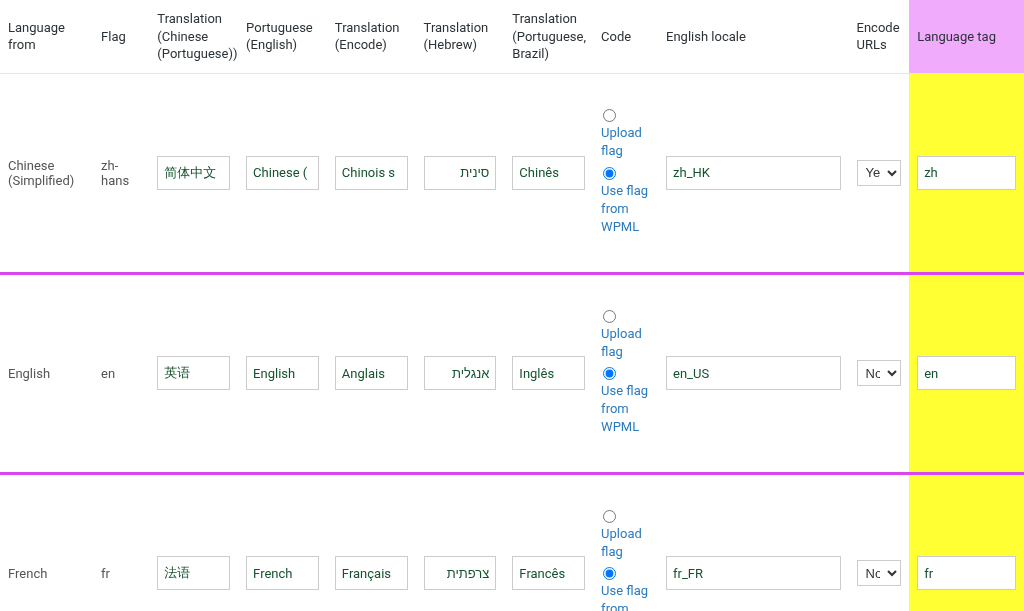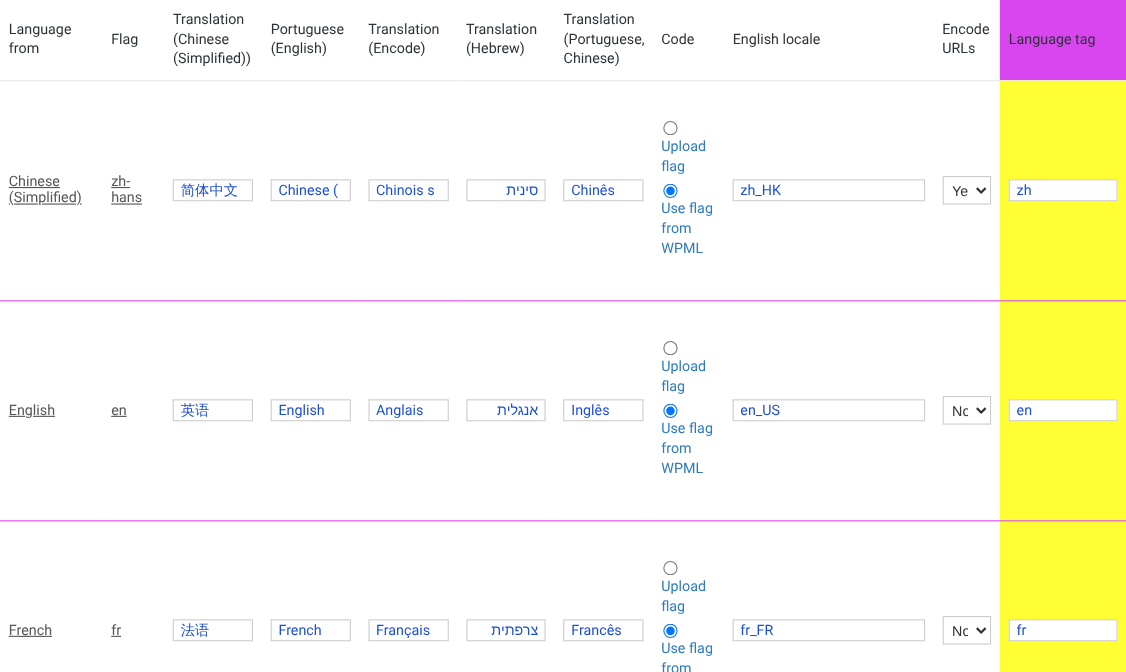--- a/index.html
+++ b/index.html
@@ -24,44 +24,44 @@
     border-bottom: 1px solid #e5e5e5;
     vertical-align: middle;
     font-size: 13px;
     line-height: 1.35;
   }
   tbody td {
     padding: 10px 8px;
     vertical-align: middle;
     color: #555;
     font-size: 13px;
-    border-bottom: 1px solid #d946ef;
+    border-bottom: 3px solid #d946ef;
   }
   tbody tr td { height: 200px; }
   input[type="text"] {
     width: 100%;
     padding: 4px 6px;
     font-size: 13px;
     border: 1px solid #ccc;
     background: #fff;
-    color: #1d4ed8;
-    height: 20px;
+    color: #14532d;
+    height: 34px;
     font-family: inherit;
   }
   select {
     width: 100%;
     height: 26px;
     font-size: 13px;
     border: 1px solid #ccc;
     background: #fff;
     color: #333;
     padding: 2px 4px;
   }
   .highlight-col {
-    background: #d946ef;
+    background: #f0abfc;
   }
   .highlight-body {
     background: #ffff33;
   }
   .flag-cell {
     color: #2c7bbf;
     line-height: 1.4;
   }
   .flag-option {
     display: block;
@@ -71,21 +71,20 @@
     display: block;
     margin: 0 0 2px 2px;
   }
   .flag-option .label {
     display: block;
     color: #2c7bbf;
     word-wrap: break-word;
   }
   .lang-name, .lang-code {
     color: #555;
-    text-decoration: underline;
   }
   
   col.c-name   { width: 86px; }
   col.c-code   { width: 52px; }
   col.c-tr     { width: 82px; }
   col.c-flag   { width: 60px; }
   col.c-locale { width: 176px; }
   col.c-encode { width: 56px; }
   col.c-tag    { width: 106px; }
 </style>
@@ -103,25 +102,25 @@
     <col class="c-tr">
     <col class="c-flag">
     <col class="c-locale">
     <col class="c-encode">
     <col class="c-tag">
   </colgroup>
   <thead>
     <tr>
       <th>Language from</th>
       <th>Flag</th>
-      <th>Translation (Chinese (Simplified))</th>
+      <th>Translation (Chinese (Portuguese))</th>
       <th>Portuguese (English)</th>
       <th>Translation (Encode)</th>
       <th>Translation (Hebrew)</th>
-      <th>Translation (Portuguese, Chinese)</th>
+      <th>Translation (Portuguese, Brazil)</th>
       <th>Code</th>
       <th>English locale</th>
       <th>Encode URLs</th>
       <th class="highlight-col">Language tag</th>
     </tr>
   </thead>
   <tbody id="rows-body">
 
   <tr>
         <td class="lang-name">Chinese (Simplified)</td>

